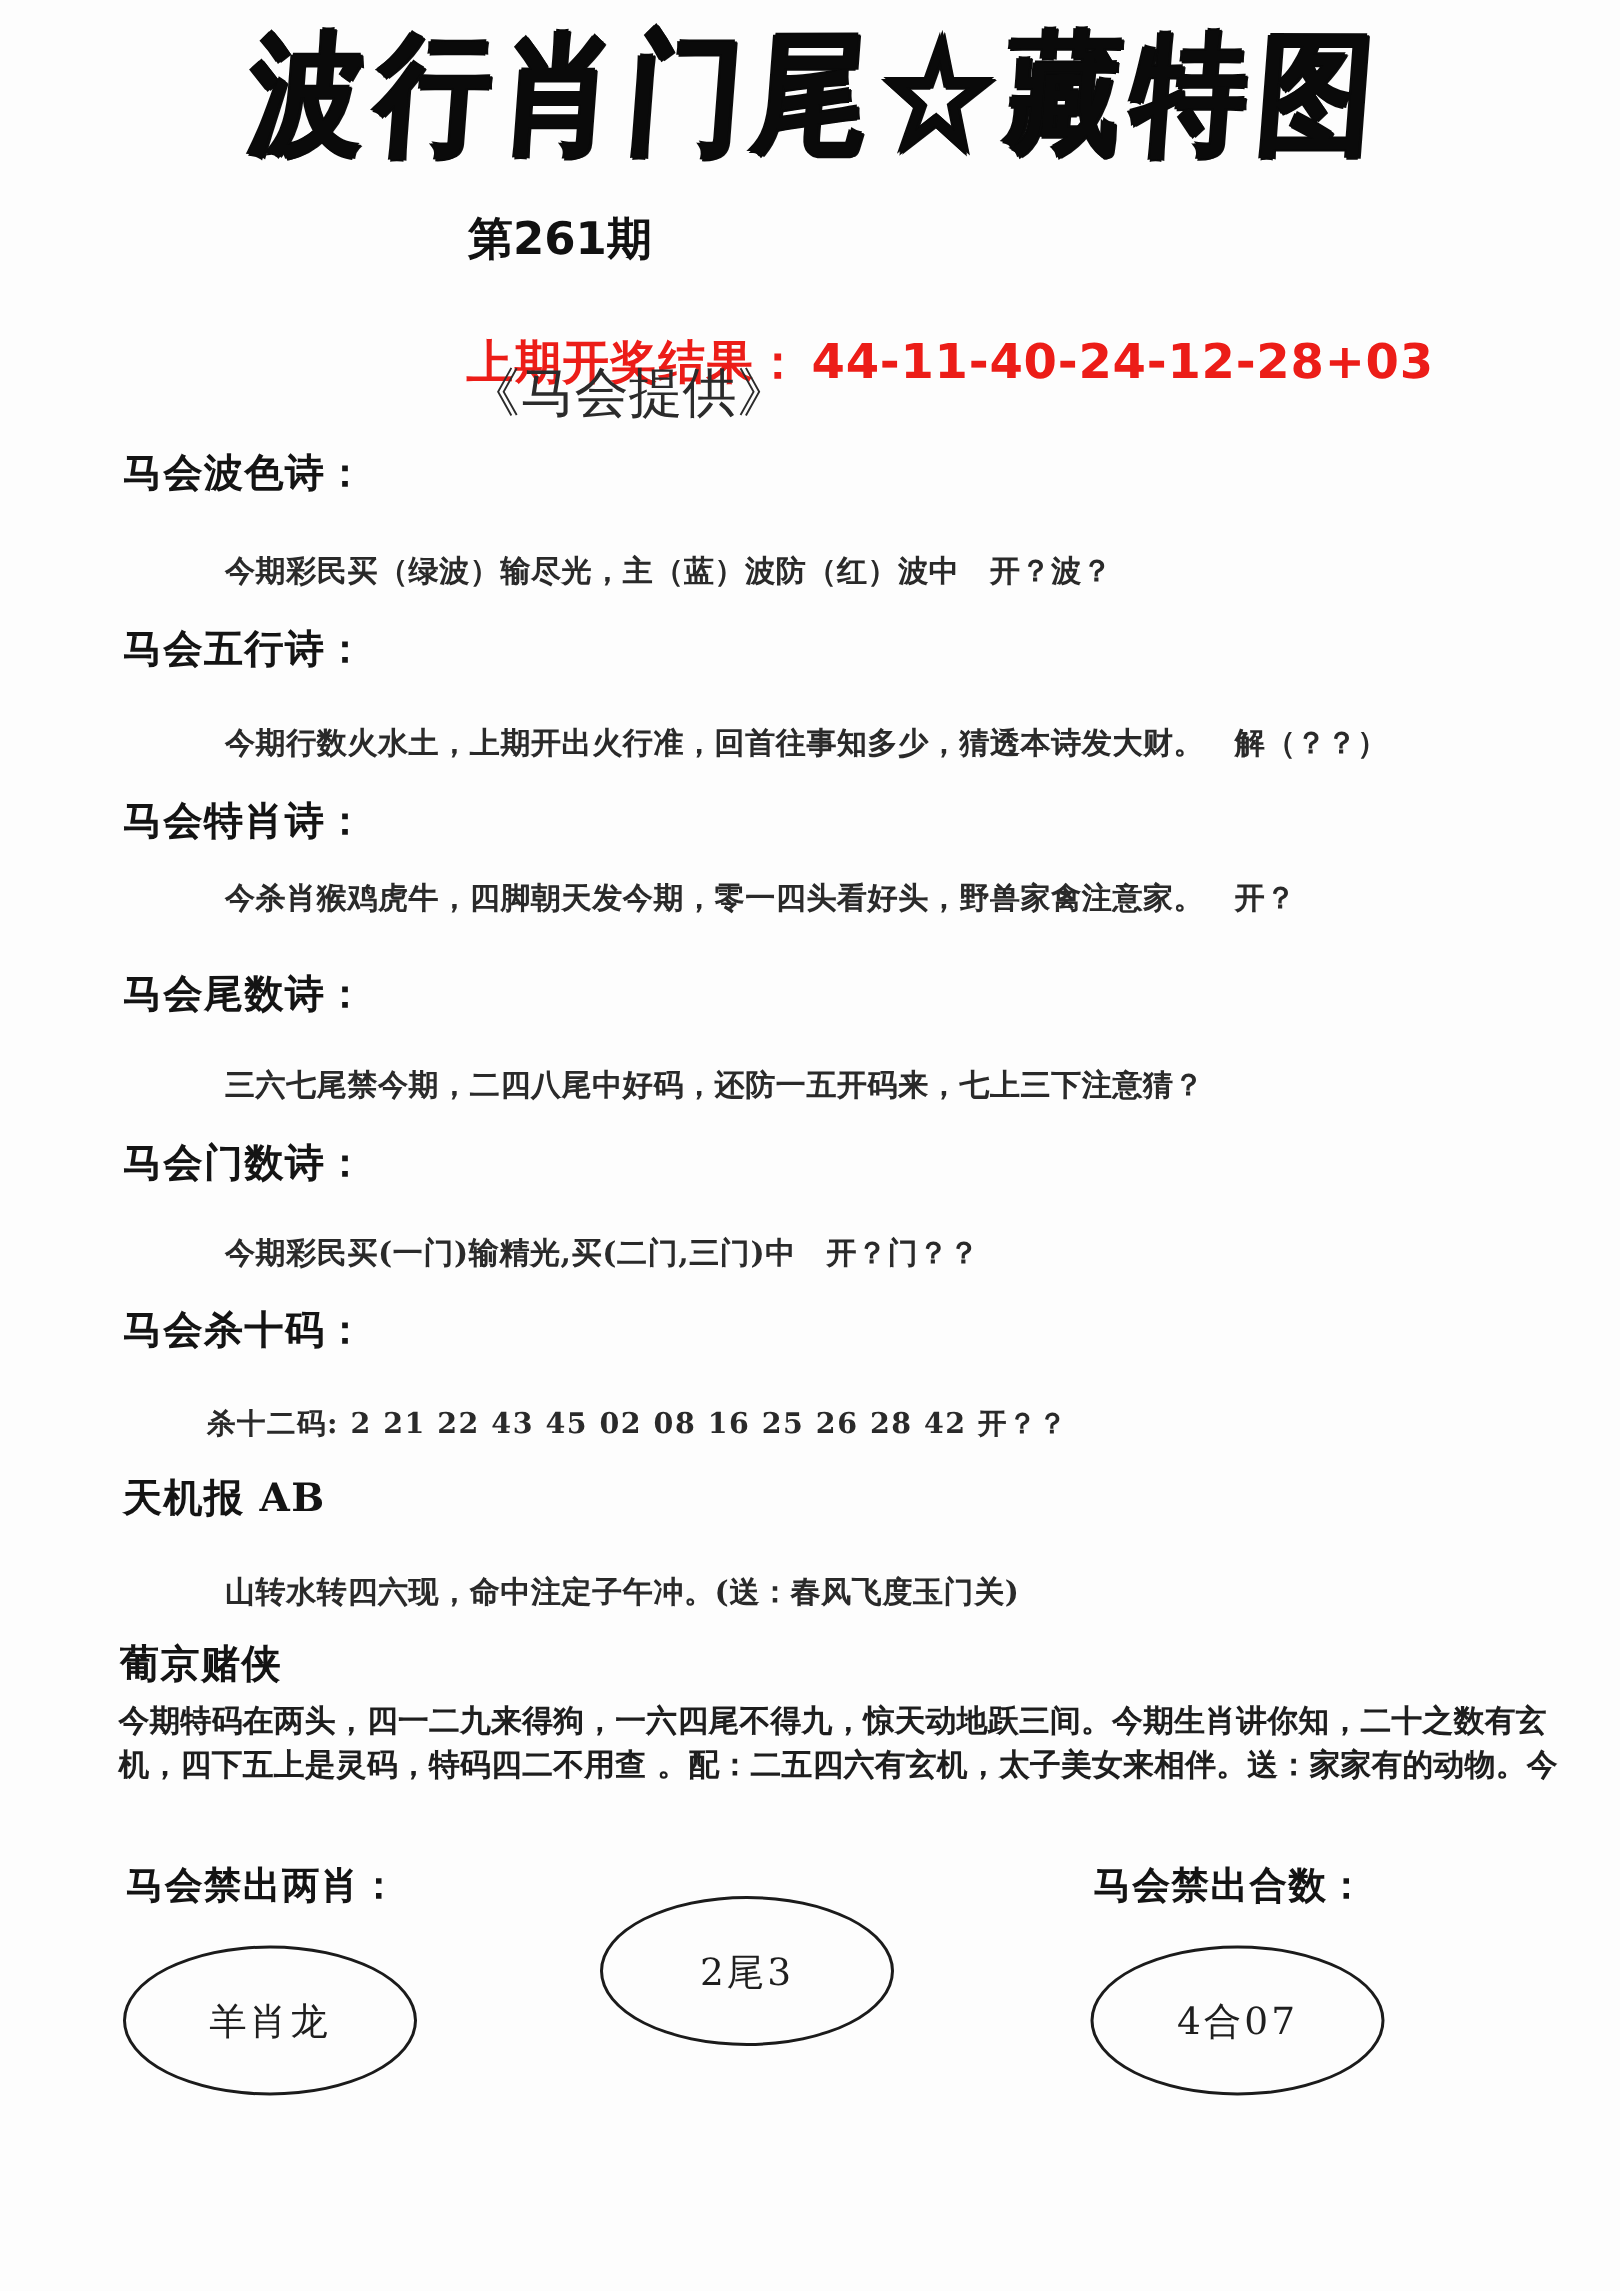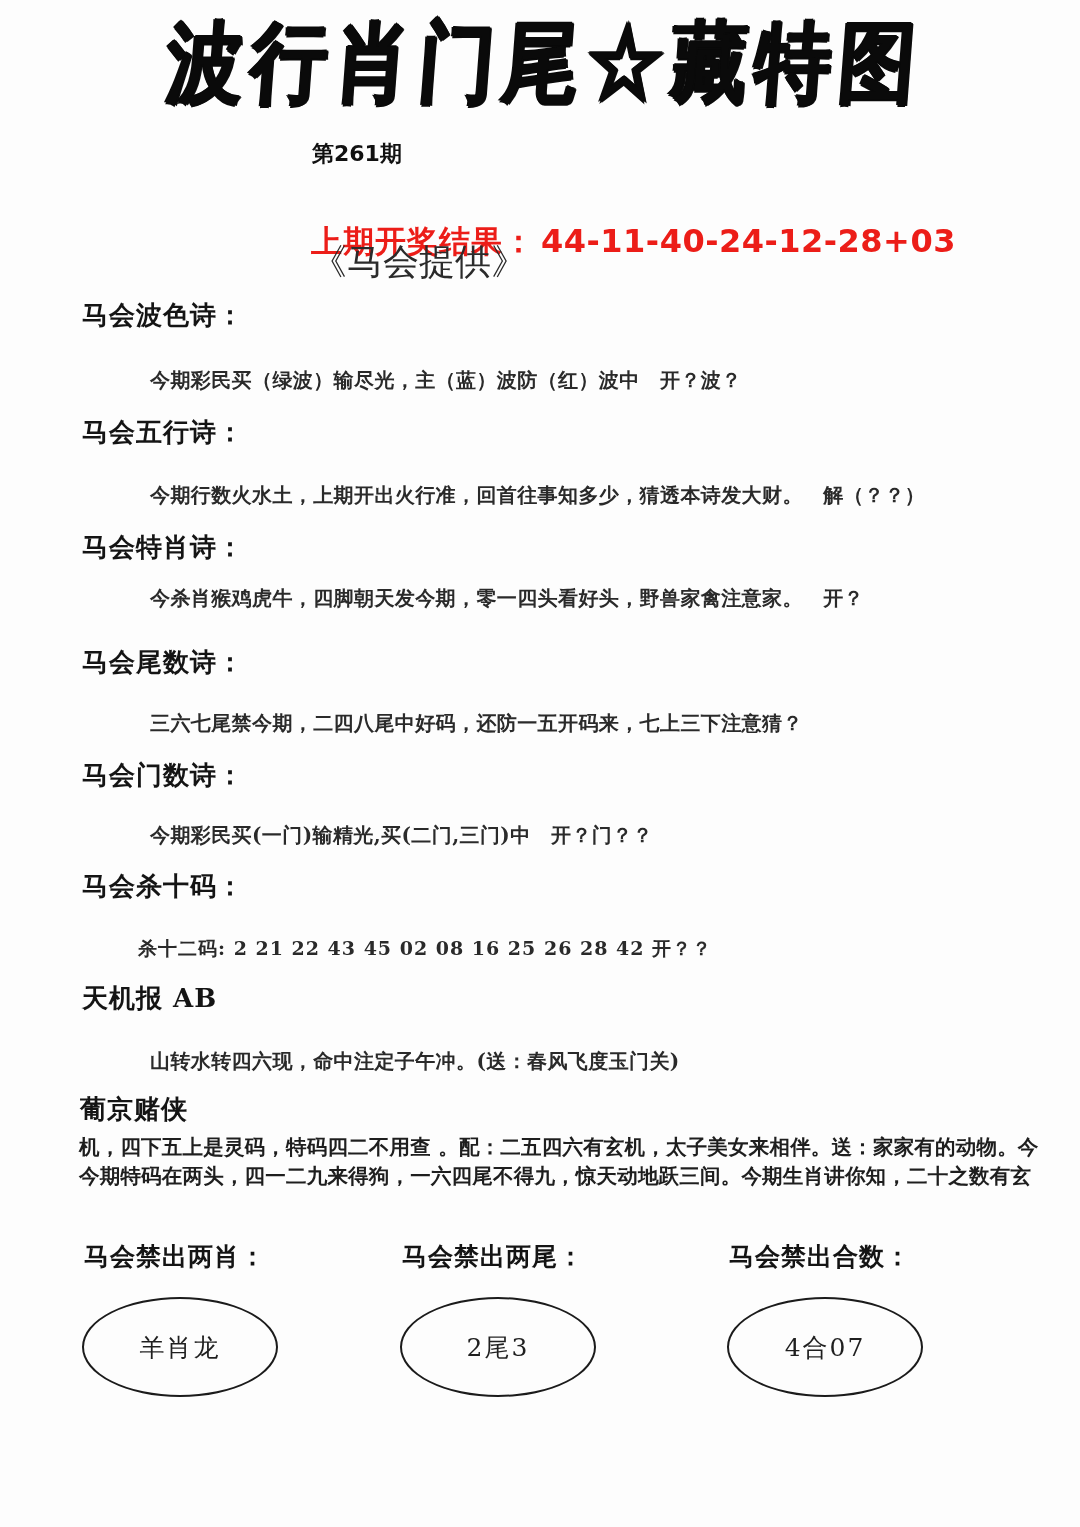--- a/index.html
+++ b/index.html
@@ -51,21 +51,21 @@
     white-space: nowrap;
     padding-left: 10px;
   }
 
   
   .issue-line {
     position: absolute;
     left: 312px;
     top: 139px;
     font-family: "DejaVu Sans", "Liberation Sans", sans-serif;
-    font-size: 22px;
+    font-size: 30px;
     font-weight: 700;
     color: #111;
     letter-spacing: 0px;
   }
   .result-line {
     position: absolute;
     left: 311px;
     top: 185px;
     font-family: "DejaVu Sans", "Liberation Sans", sans-serif;
     font-size: 31px;
@@ -237,35 +237,34 @@
     <div class="sec-body mono-nums" style="top:936px; left:138px; font-size:19px;">杀十二码: 2 21 22 43 45 02 08 16 25 26 28 42 开？？</div>
   </div>
 
   <div class="section">
     <div class="sec-head" style="top:981px;">天机报 AB</div>
     <div class="sec-body" style="top:1048px;">山转水转四六现，命中注定子午冲。(送：春风飞度玉门关)</div>
   </div>
 
   <div class="pj-head">葡京赌侠</div>
   <div class="pj-para">
+    <span>今期特码在两头，四一二九来得狗，一六四尾不得九，惊天动地跃三间。今期生肖讲你知，二十之数有玄</span>
     <span>机，四下五上是灵码，特码四二不用查 。配：二五四六有玄机，太子美女来相伴。送：家家有的动物。今</span>
-    <span>今期特码在两头，四一二九来得狗，一六四尾不得九，惊天动地跃三间。今期生肖讲你知，二十之数有玄</span>
   </div>
 
   <div class="forbid-row">
 
     <div class="forbid-col c1">
       <div class="forbid-label">马会禁出两肖：</div>
       <div class="oval">
         <span class="oval-text">羊肖龙</span>
       </div>
     </div>
 
     <div class="forbid-col c2">
-      <div class="forbid-label">马会禁出两尾：</div>
       <div class="oval">
         <span class="oval-text">2尾3</span>
       </div>
     </div>
 
     <div class="forbid-col c3">
       <div class="forbid-label">马会禁出合数：</div>
       <div class="oval">
         <span class="oval-text">4合07</span>
       </div>

